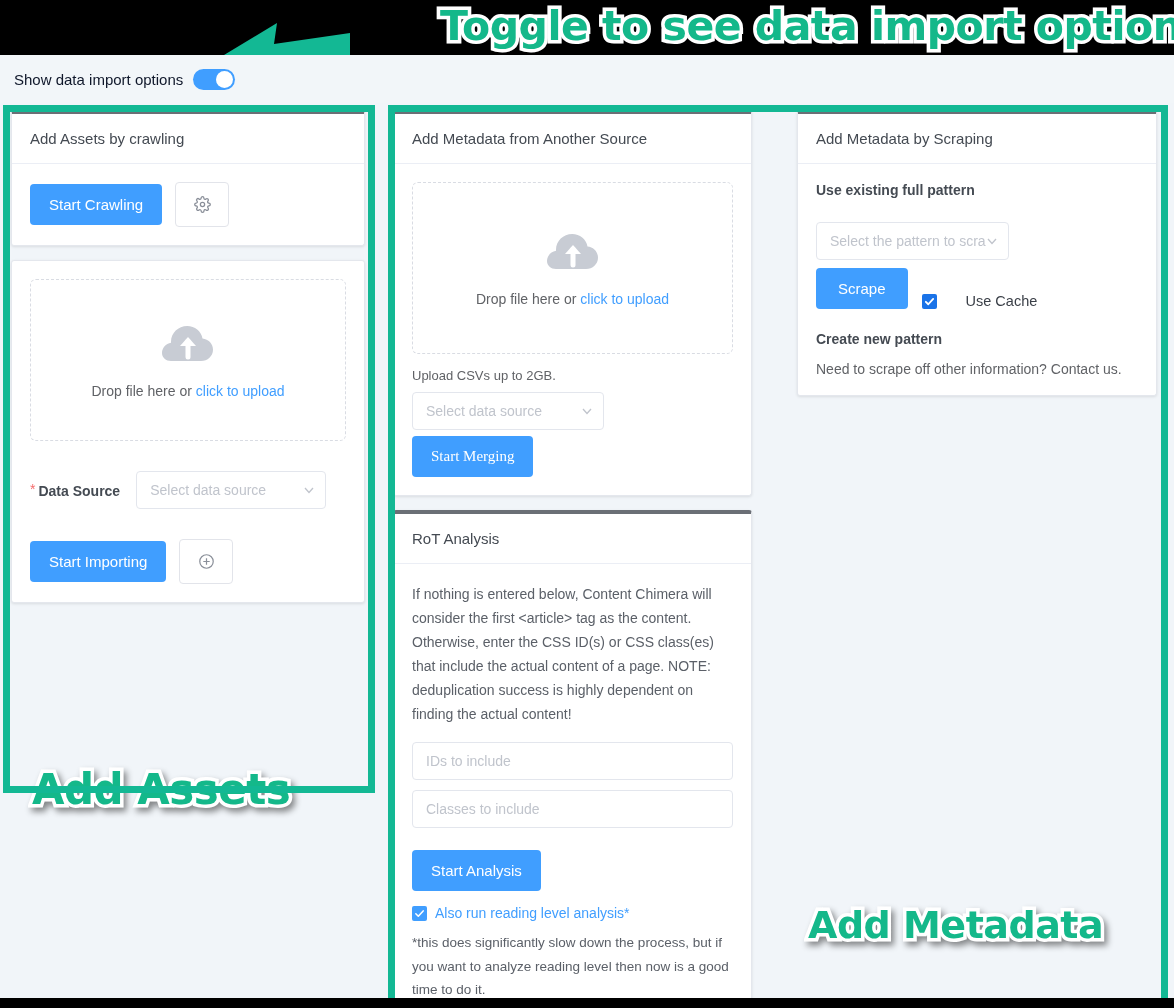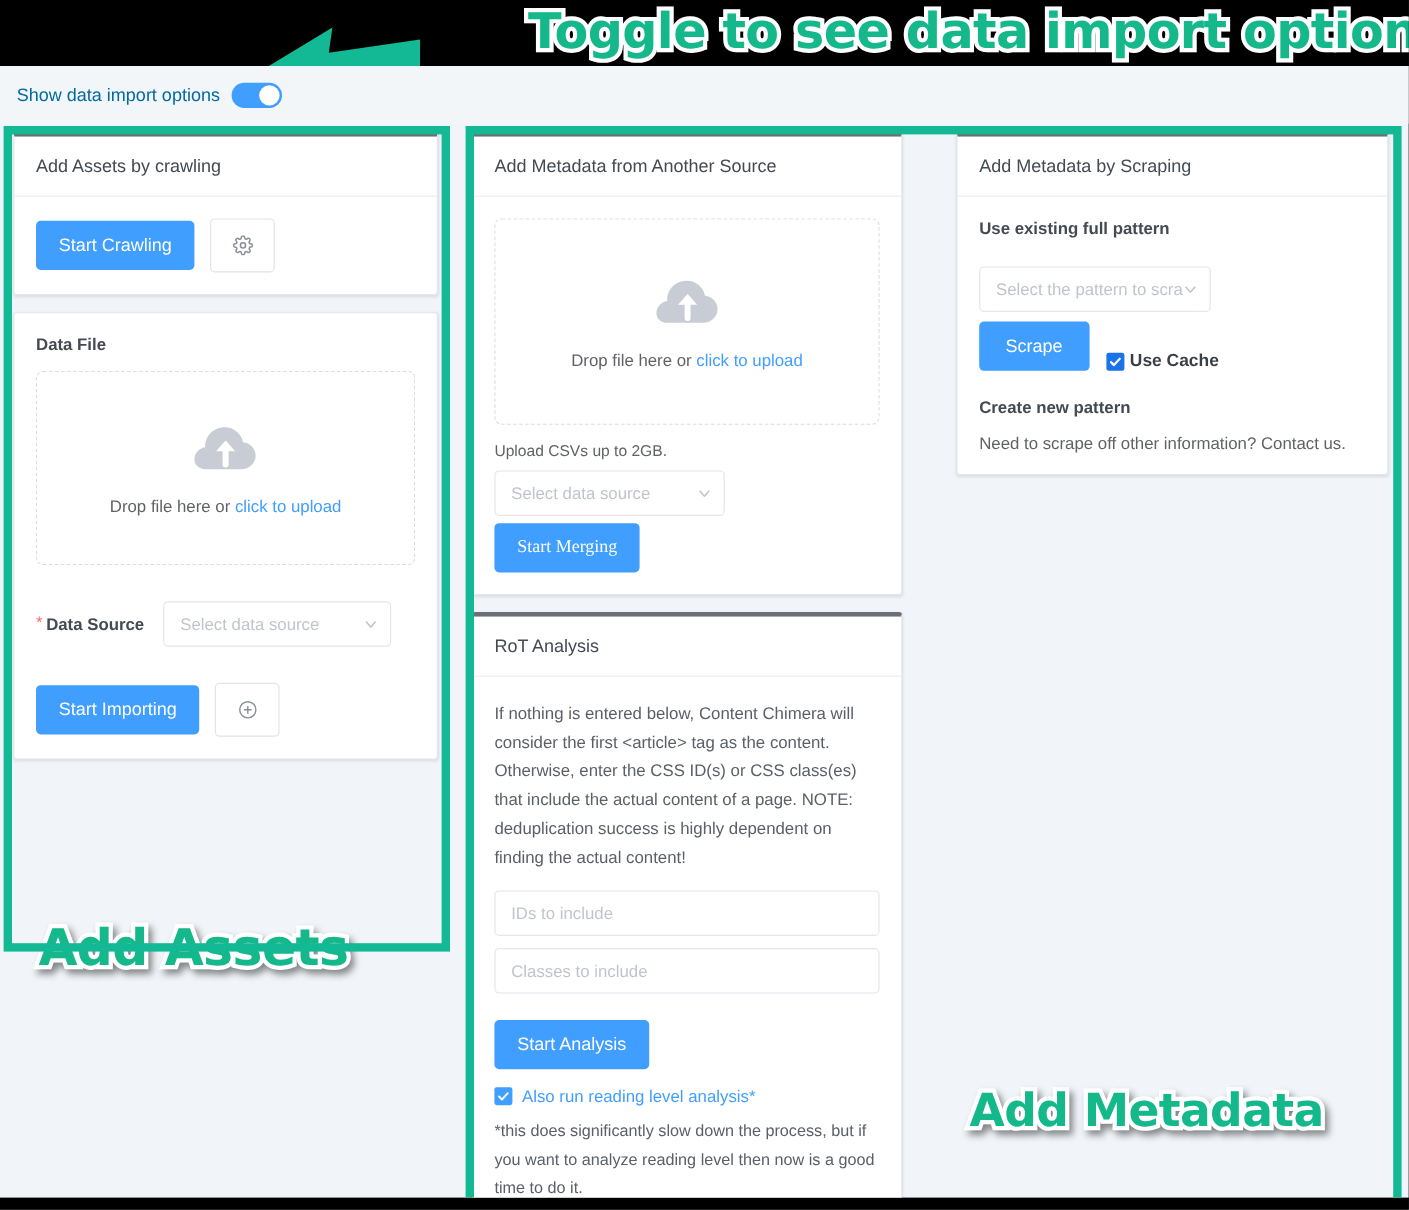--- a/index.html
+++ b/index.html
@@ -66,21 +66,21 @@
   .topbar {
     height: 48px;
     background: #f2f6f9;
     display: flex;
     align-items: center;
     padding-left: 14px;
     box-sizing: border-box;
   }
   .topbar-label {
     font-size: 15px;
-    color: #0369a1;
+    color: #0f172a;
     margin-right: 10px;
   }
   .switch {
     width: 42px;
     height: 21px;
     border-radius: 11px;
     background: #409eff;
     position: relative;
     cursor: pointer;
     flex: none;
@@ -257,21 +257,21 @@
   .cb-native {
     width: 15px; height: 15px;
     background: #1a73e8;
     border-radius: 2px;
     display: inline-flex;
     align-items: center;
     justify-content: center;
     flex: none;
     cursor: pointer;
   }
-  .cb-native-label { font-size: 14.5px; font-weight: bold; color: #3a3f47; cursor: pointer; }
+  .cb-native-label { font-size: 14.5px; font-weight: normal; color: #3a3f47; cursor: pointer; margin-left: 24px; }
 </style>
 </head>
 <body>
 
 <svg class="anno-arrow" viewBox="0 0 130 75">
   <path d="M2 38 L55 6 L52 27 L128 16 L128 52 L52 45 L56 70 Z" fill="#13b894"></path>
 </svg>
 
 <div class="anno-text" id="anno-toggle-text">Toggle to see data import options</div>
 
@@ -298,21 +298,20 @@
                 <circle cx="12" cy="12" r="3"></circle>
                 <path d="M19.4 15a1.65 1.65 0 0 0 .33 1.82l.06.06a2 2 0 1 1-2.83 2.83l-.06-.06a1.65 1.65 0 0 0-1.82-.33 1.65 1.65 0 0 0-1 1.51V21a2 2 0 1 1-4 0v-.09A1.65 1.65 0 0 0 9 19.4a1.65 1.65 0 0 0-1.82.33l-.06.06a2 2 0 1 1-2.83-2.83l.06-.06a1.65 1.65 0 0 0 .33-1.82 1.65 1.65 0 0 0-1.51-1H3a2 2 0 1 1 0-4h.09A1.65 1.65 0 0 0 4.6 9a1.65 1.65 0 0 0-.33-1.82l-.06-.06a2 2 0 1 1 2.83-2.83l.06.06A1.65 1.65 0 0 0 9 4.6a1.65 1.65 0 0 0 1-1.51V3a2 2 0 1 1 4 0v.09a1.65 1.65 0 0 0 1 1.51 1.65 1.65 0 0 0 1.82-.33l.06-.06a2 2 0 1 1 2.83 2.83l-.06.06a1.65 1.65 0 0 0-.33 1.82V9a1.65 1.65 0 0 0 1.51 1H21a2 2 0 1 1 0 4h-.09a1.65 1.65 0 0 0-1.51 1z"></path>
               </svg>
             </span>
           </div>
         </div>
       </div>
 
       <div class="card flat-top">
         <div class="card-body">
-          <div class="label-strong" style="margin-bottom:14px;">Data File</div>
 
           <div class="uploader">
             <span class="cloud">
               <svg width="54" height="44" viewBox="0 0 54 44">
                 <path d="M14 40h26c6.6 0 12-5 12-11.3 0-5.9-4.6-10.7-10.5-11.2C40.2 10.2 33.8 5 26.2 5 17.3 5 10 12 10 20.6c0 .4 0 .8.05 1.2C4.8 22.8 1 27 1 32c0 4.5 4 8 9 8z" fill="#c8ccd4"></path>
                 <path d="M27 36V20" stroke="#fff" stroke-width="5" stroke-linecap="round"></path>
                 <path d="M19 25 L27 16 L35 25 Z" fill="#fff"></path>
               </svg>
             </span>
             <div class="uploader-text">

